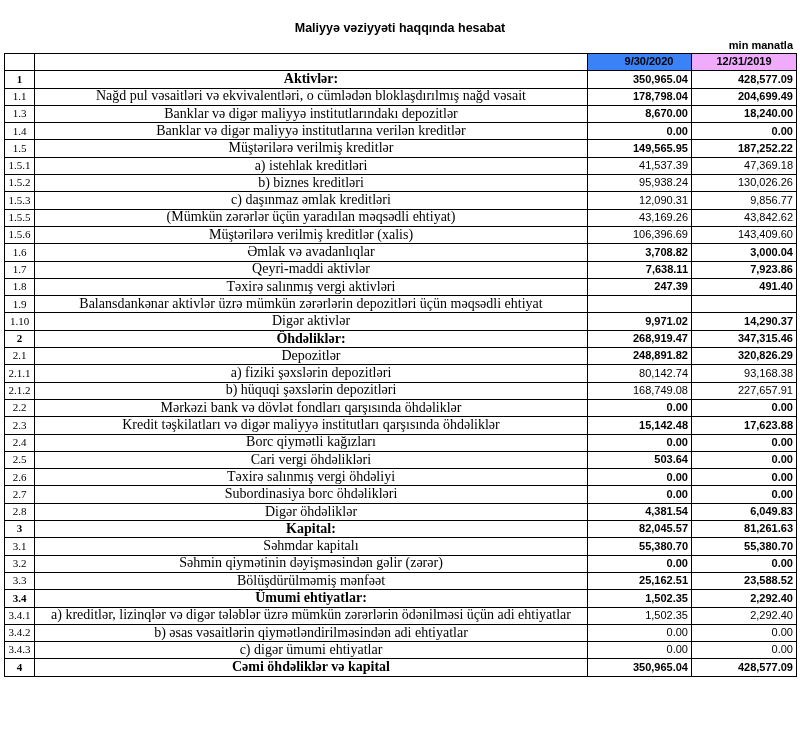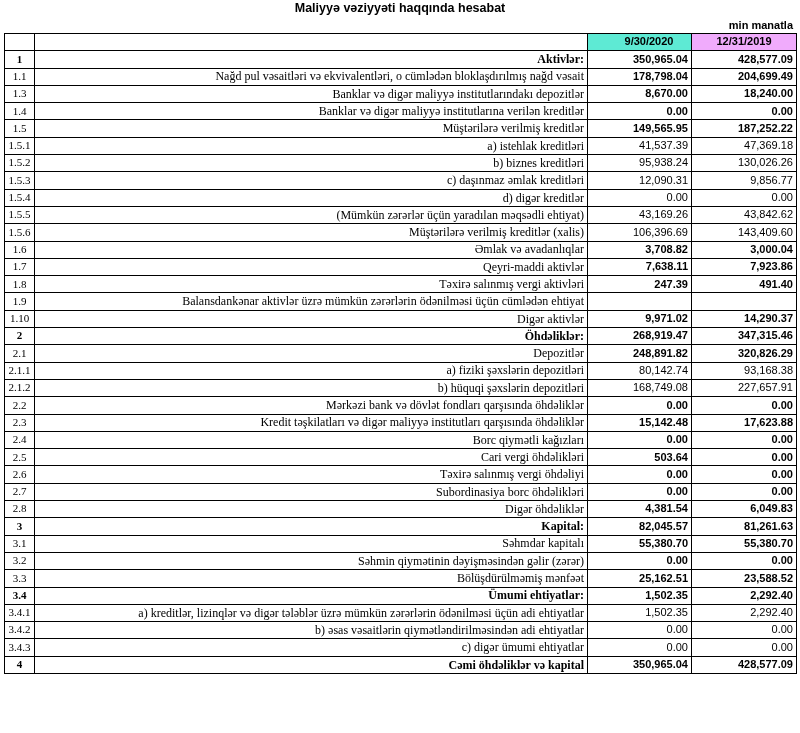--- a/index.html
+++ b/index.html
@@ -7,21 +7,21 @@
     width: 800px; height: 733px;
     background: #ffffff; color: #000;
     font-family: "Liberation Serif", serif;
     overflow: hidden;
   }
   .title {
     text-align: center;
     font-family: "Liberation Sans", sans-serif;
     font-weight: bold;
     font-size: 12.5px;
-    padding-top: 1px;
+    padding-top: 21px;
   }
   .unit {
     text-align: right;
     font-family: "Liberation Sans", sans-serif;
     font-weight: bold;
     font-size: 11px;
     padding: 4px 7px 2px 12px;
   }
   table {
     border-collapse: collapse;
@@ -39,21 +39,21 @@
     line-height: 1.05;
     vertical-align: middle;
   }
   th { font-size: 11px; }
   .date-col {
     font-family: "Liberation Sans", sans-serif;
     font-weight: bold;
     text-align: center;
   }
   .num-cell  { text-align: center; font-size: 11px; padding: 0 1px; }
-  .label-cell{ text-align: right;   font-size: 12px; }
+  .label-cell{ text-align: center;   font-size: 14px; }
   .value-cell{
     text-align: right;
     font-family: "Liberation Sans", sans-serif;
     font-size: 11px;
   }
   .bold { font-weight: bold; }
 </style>
 </head>
 <body>
 
@@ -64,21 +64,21 @@
   <colgroup>
     <col style="width:30px">
     <col style="width:553px">
     <col style="width:104px">
     <col style="width:105px">
   </colgroup>
   <thead>
     <tr>
       <th></th>
       <th></th>
-      <th class="date-col" style="background: #5eead4; padding-left: 22px;">9/30/2020</th>
+      <th class="date-col" style="background: #3b82f6; padding-left: 22px;">9/30/2020</th>
       <th class="date-col" style="background: #f0abfc;">12/31/2019</th>
     </tr>
   </thead>
   <tbody>
       <tr>
         <td class="num-cell bold">1</td>
         <td class="label-cell bold">Aktivlər:</td>
         <td class="value-cell bold">350,965.04</td>
         <td class="value-cell bold">428,577.09</td>
       </tr>
@@ -118,26 +118,20 @@
         <td class="value-cell">95,938.24</td>
         <td class="value-cell">130,026.26</td>
       </tr>
       <tr>
         <td class="num-cell">1.5.3</td>
         <td class="label-cell">c) daşınmaz əmlak kreditləri</td>
         <td class="value-cell">12,090.31</td>
         <td class="value-cell">9,856.77</td>
       </tr>
       <tr>
-        <td class="num-cell">1.5.4</td>
-        <td class="label-cell">d) digər kreditlər</td>
-        <td class="value-cell">0.00</td>
-        <td class="value-cell">0.00</td>
-      </tr>
-      <tr>
         <td class="num-cell">1.5.5</td>
         <td class="label-cell">(Mümkün zərərlər üçün yaradılan məqsədli ehtiyat)</td>
         <td class="value-cell">43,169.26</td>
         <td class="value-cell">43,842.62</td>
       </tr>
       <tr>
         <td class="num-cell">1.5.6</td>
         <td class="label-cell">Müştərilərə verilmiş kreditlər (xalis)</td>
         <td class="value-cell">106,396.69</td>
         <td class="value-cell">143,409.60</td>
@@ -155,21 +149,21 @@
         <td class="value-cell bold">7,923.86</td>
       </tr>
       <tr>
         <td class="num-cell">1.8</td>
         <td class="label-cell">Təxirə salınmış vergi aktivləri</td>
         <td class="value-cell bold">247.39</td>
         <td class="value-cell bold">491.40</td>
       </tr>
       <tr>
         <td class="num-cell">1.9</td>
-        <td class="label-cell">Balansdankənar aktivlər üzrə mümkün zərərlərin ödənilməsi üçün cümlədən ehtiyat</td>
+        <td class="label-cell">Balansdankənar aktivlər üzrə mümkün zərərlərin depozitləri üçün məqsədli ehtiyat</td>
         <td class="value-cell bold"></td>
         <td class="value-cell bold"></td>
       </tr>
       <tr>
         <td class="num-cell">1.10</td>
         <td class="label-cell">Digər aktivlər</td>
         <td class="value-cell bold">9,971.02</td>
         <td class="value-cell bold">14,290.37</td>
       </tr>
       <tr>

